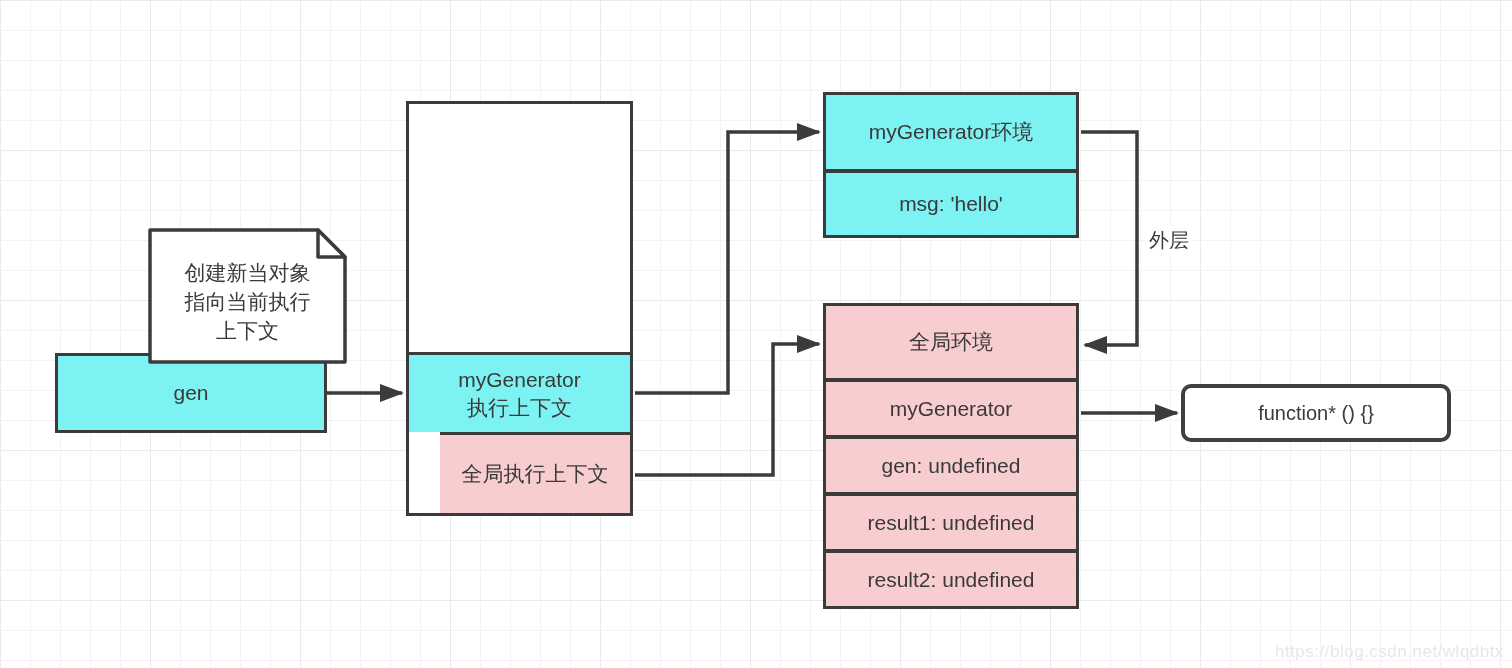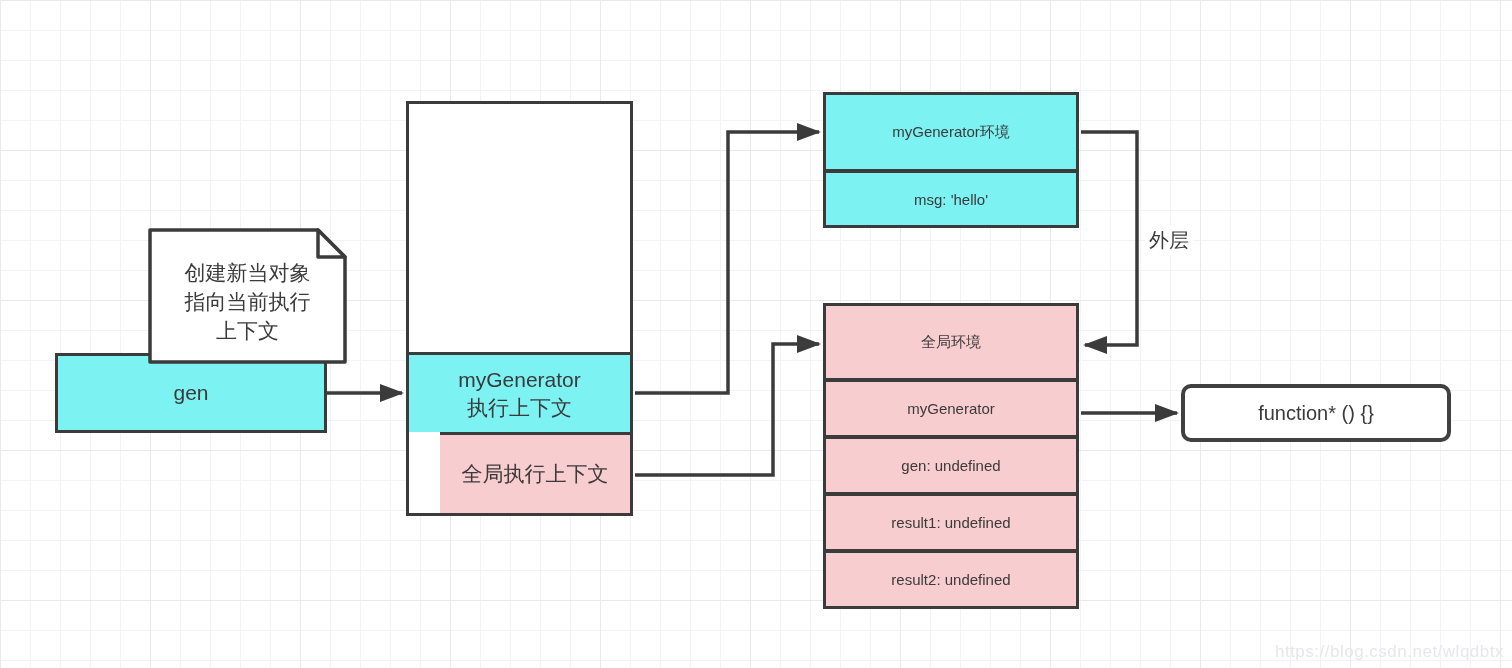--- a/index.html
+++ b/index.html
@@ -28,26 +28,26 @@
   .stack{position:absolute;left:406px;top:101px;width:227px;box-sizing:border-box;
          border:3px solid #3b3b3b;background:#fff;display:flex;flex-direction:column;}
   .stack .sec{box-sizing:border-box;display:flex;flex-direction:column;align-items:center;justify-content:center;
               color:#3a3a3a;font-size:21px;line-height:28px;text-align:center;}
   .sec-empty{height:248px;background:#ffffff;}
   .sec-cyan{height:80px;background:#7df2f2;border-top:3px solid #3b3b3b;}
   .sec-pink{height:81px;background:#f8cdd0;border-top:3px solid #3b3b3b;margin-left:31px;}
   .envtable{position:absolute;left:823px;width:256px;box-sizing:border-box;
             border:3px solid #3b3b3b;display:flex;flex-direction:column;}
   .envtable .cell{box-sizing:border-box;display:flex;align-items:center;justify-content:center;
-                  color:#3a3a3a;font-size:15px;text-align:center;}
+                  color:#3a3a3a;font-size:21px;text-align:center;}
   .envtable .cell + .cell{border-top:4px solid #3b3b3b;}
   .cyan-table{top:92px;}
   .cyan-table .cell{background:#7df2f2;}
   .cyan-table .thead{height:74px;}
-  .cyan-table .trow{height:56px;}
+  .cyan-table .trow{height:66px;}
   .pink-table{top:303px;}
   .pink-table .cell{background:#f8cdd0;}
   .pink-table .thead{height:72px;}
   .pink-table .trow{height:57px;}
   .func-box{left:1181px;top:384px;width:270px;height:58px;background:#ffffff;
             border:4px solid #404040;border-radius:10px;font-size:20px;}
   .edge-label{position:absolute;left:1145px;top:226px;background:#ffffff;
               color:#3a3a3a;font-size:20px;padding:1px 4px;}
   .watermark{position:absolute;right:8px;bottom:6px;color:#e7e7ea;font-size:17px;
              letter-spacing:.5px;margin-top:20px;}

